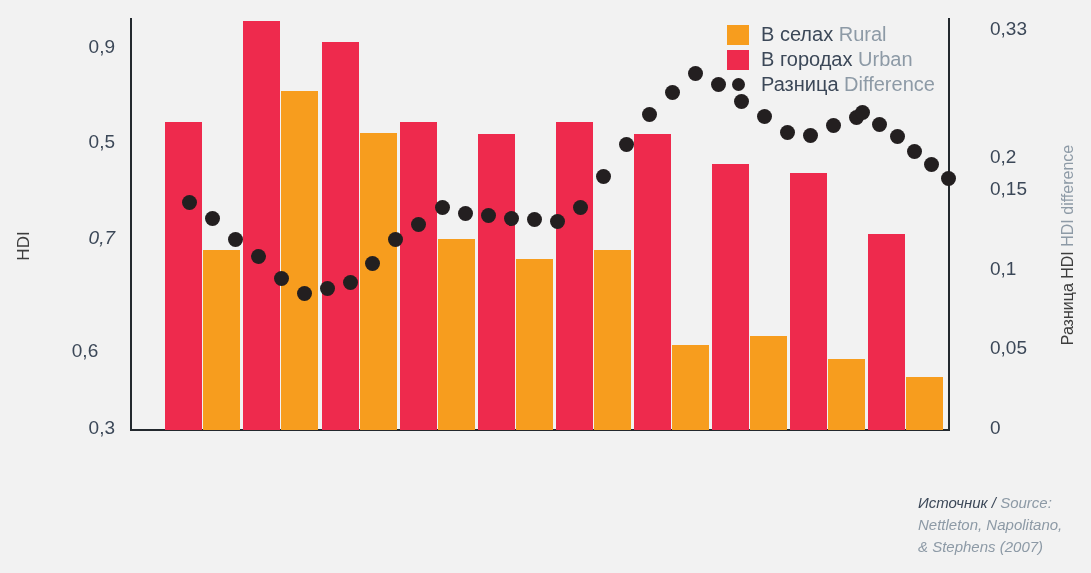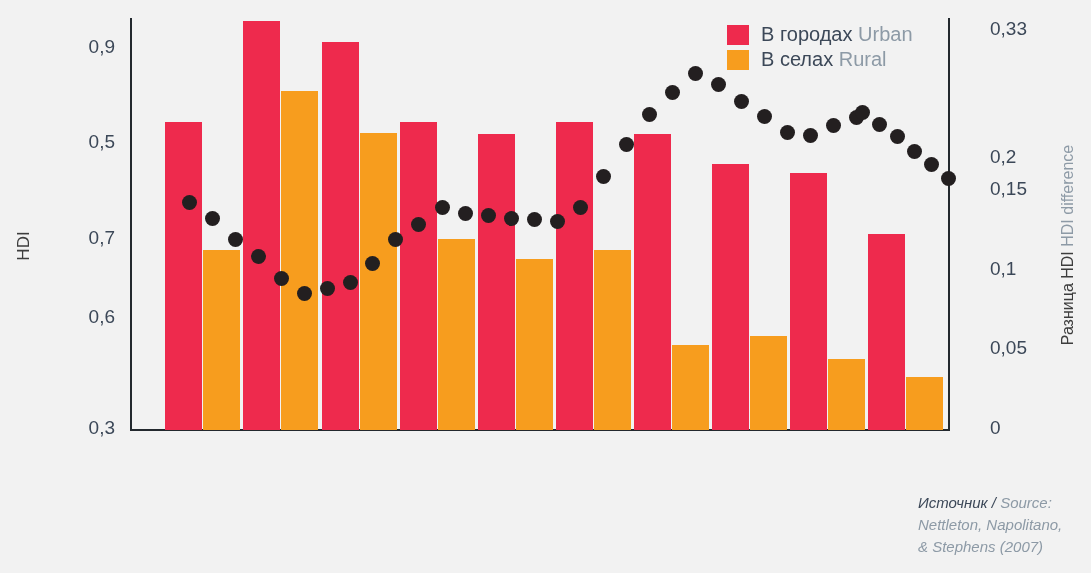--- a/index.html
+++ b/index.html
@@ -101,22 +101,22 @@
 
 <div id="chart-root">
 
   <div class="ylabel-left">
     <span>HDI</span>
   </div>
 
   <div id="left-ticks">
       <div class="tick left-tick" style="top: 36px;">0,9</div>
       <div class="tick left-tick" style="top: 131.25px;">0,5</div>
-      <div class="tick left-tick" style="top: 226.5px;">0,7</div>
-      <div class="tick left-tick" style="top: 306px;">0,6</div>
+      <div class="tick left-tick" style="top: 226.5px; font-style: italic;">0,7</div>
+      <div class="tick left-tick" style="top: 340px; text-align: center;">0,6</div>
       <div class="tick left-tick" style="top: 417px;">0,3</div>
     </div>
   <div id="right-ticks">
       <div class="tick right-tick" style="top: 18px;">0,33</div>
       <div class="tick right-tick" style="top: 97.8px; margin-top: 48px;">0,2</div>
       <div class="tick right-tick" style="top: 177.6px;">0,15</div>
       <div class="tick right-tick" style="top: 258px;">0,1</div>
       <div class="tick right-tick" style="top: 337.2px;">0,05</div>
       <div class="tick right-tick" style="top: 417px;">0</div>
     </div>
@@ -186,26 +186,32 @@
       <div class="dot" style="width: 15px; height: 15px; left: 724.5px; top: 87.492px;"></div>
       <div class="dot" style="width: 15px; height: 15px; left: 741.5px; top: 98.664px;"></div>
       <div class="dot" style="width: 15px; height: 15px; left: 759.5px; top: 111.432px;"></div>
       <div class="dot" style="width: 15px; height: 15px; left: 776.5px; top: 125.796px;"></div>
       <div class="dot" style="width: 15px; height: 15px; left: 793.5px; top: 138.564px;"></div>
       <div class="dot" style="width: 15px; height: 15px; left: 810.5px; top: 152.928px;"></div>
     </div>
 
   <div class="legend" id="legend">
       <div class="legend-row">
+        <div class="legend-swatch" style="background: rgb(247, 157, 30);"></div>
+        <div class="legend-text"><span>В селах </span><span class="en">Rural</span></div>
+      </div>
+      <div class="legend-row">
         <div class="legend-swatch" style="background: rgb(238, 42, 77);"></div>
         <div class="legend-text"><span>В городах </span><span class="en">Urban</span></div>
       </div>
       <div class="legend-row">
-        <div class="legend-swatch" style="background: rgb(247, 157, 30);"></div>
-        <div class="legend-text"><span>В селах </span><span class="en">Rural</span></div>
+        <div class="legend-dot-wrap">
+          <div class="legend-dot" style="background: rgb(35, 31, 32);"></div>
+        </div>
+        <div class="legend-text"><span>Разница </span><span class="en">Difference</span></div>
       </div>
     </div>
 
   <div class="source">
     <span class="ru">Источник / </span><span>Source:</span><br>
     <span>Nettleton, Napolitano,</span><br>
     <span>&amp; Stephens (2007)</span>
   </div>
 
 </div>

